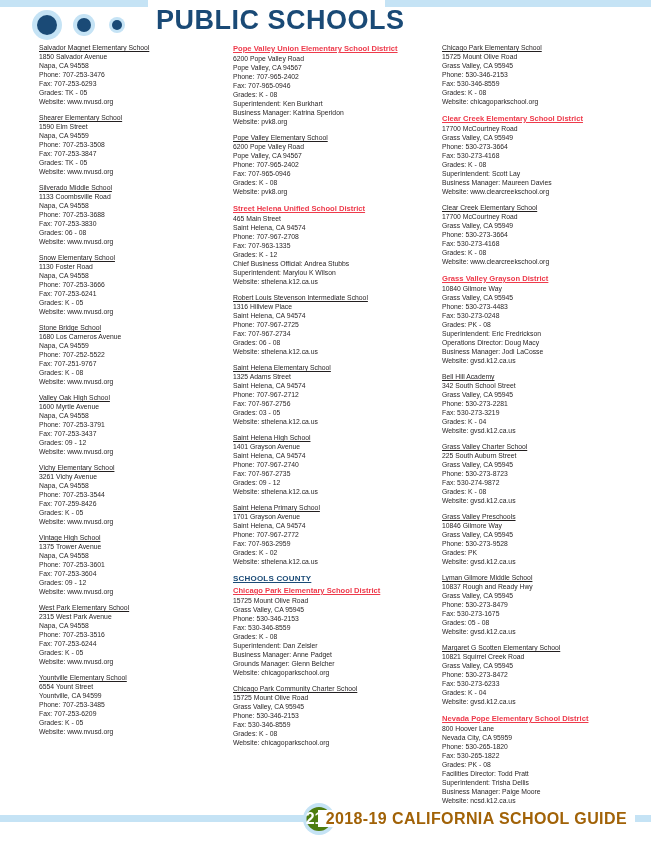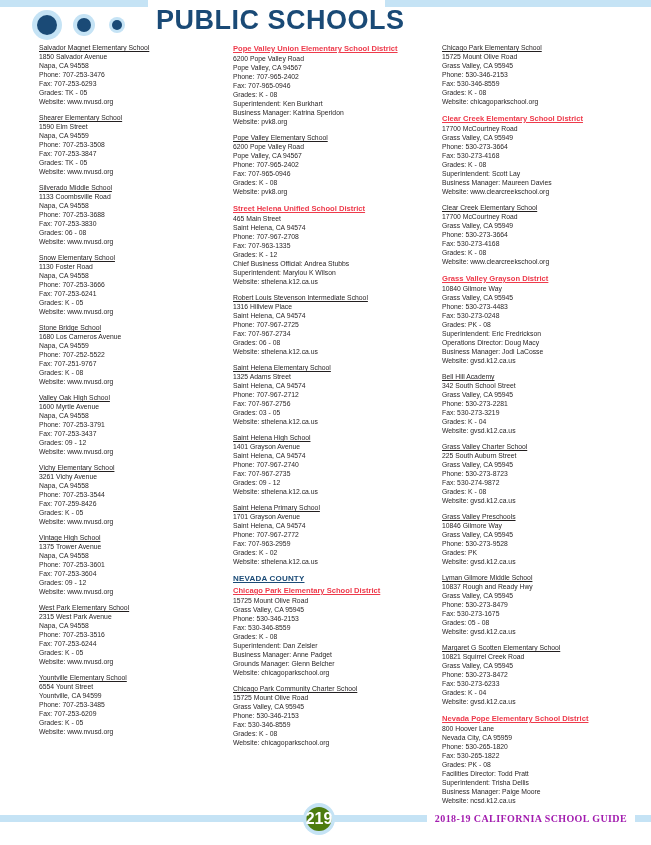--- a/index.html
+++ b/index.html
@@ -80,26 +80,25 @@
     background: #4d7c0f;
     color: #ffffff;
     font-size: 16px; font-weight: 700;
     display: flex; align-items: center; justify-content: center;
   }
   .footer-title {
     position: absolute;
     right: 16px; top: 810px;
     background: #ffffff;
     padding: 0 8px;
-    font-size: 10px;
+    font-size: 16px;
     font-weight: 700;
     letter-spacing: 0.4px;
     line-height: 17px;
-    color: #a21caf;
-    font-family: Liberation Serif, serif;
+    color: #a16207;
   }
 </style>
 </head>
 <body>
 
 <div class="page">
 
   <header>
     <div class="rule rule-left"></div>
     <span class="dot dot1">
@@ -270,21 +269,21 @@
         <div class="entry entry--school">
           <div class="entry-name">Saint Helena Primary School</div>
           <div class="entry-line">1701 Grayson Avenue</div>
           <div class="entry-line">Saint Helena, CA 94574</div>
           <div class="entry-line">Phone: 707-967-2772</div>
           <div class="entry-line">Fax: 707-963-2959</div>
           <div class="entry-line">Grades: K - 02</div>
           <div class="entry-line">Website: sthelena.k12.ca.us</div>
         </div>
         <div class="entry entry--county">
-          <div class="entry-name">NEVADA COUNTY</div>
+          <div class="entry-name">SCHOOLS COUNTY</div>
         </div>
         <div class="entry entry--district">
           <div class="entry-name">Chicago Park Elementary School District</div>
           <div class="entry-line">15725 Mount Olive Road</div>
           <div class="entry-line">Grass Valley, CA 95945</div>
           <div class="entry-line">Phone: 530-346-2153</div>
           <div class="entry-line">Fax: 530-346-8559</div>
           <div class="entry-line">Grades: K - 08</div>
           <div class="entry-line">Superintendent: Dan Zeisler</div>
           <div class="entry-line">Business Manager: Anne Padget</div>

